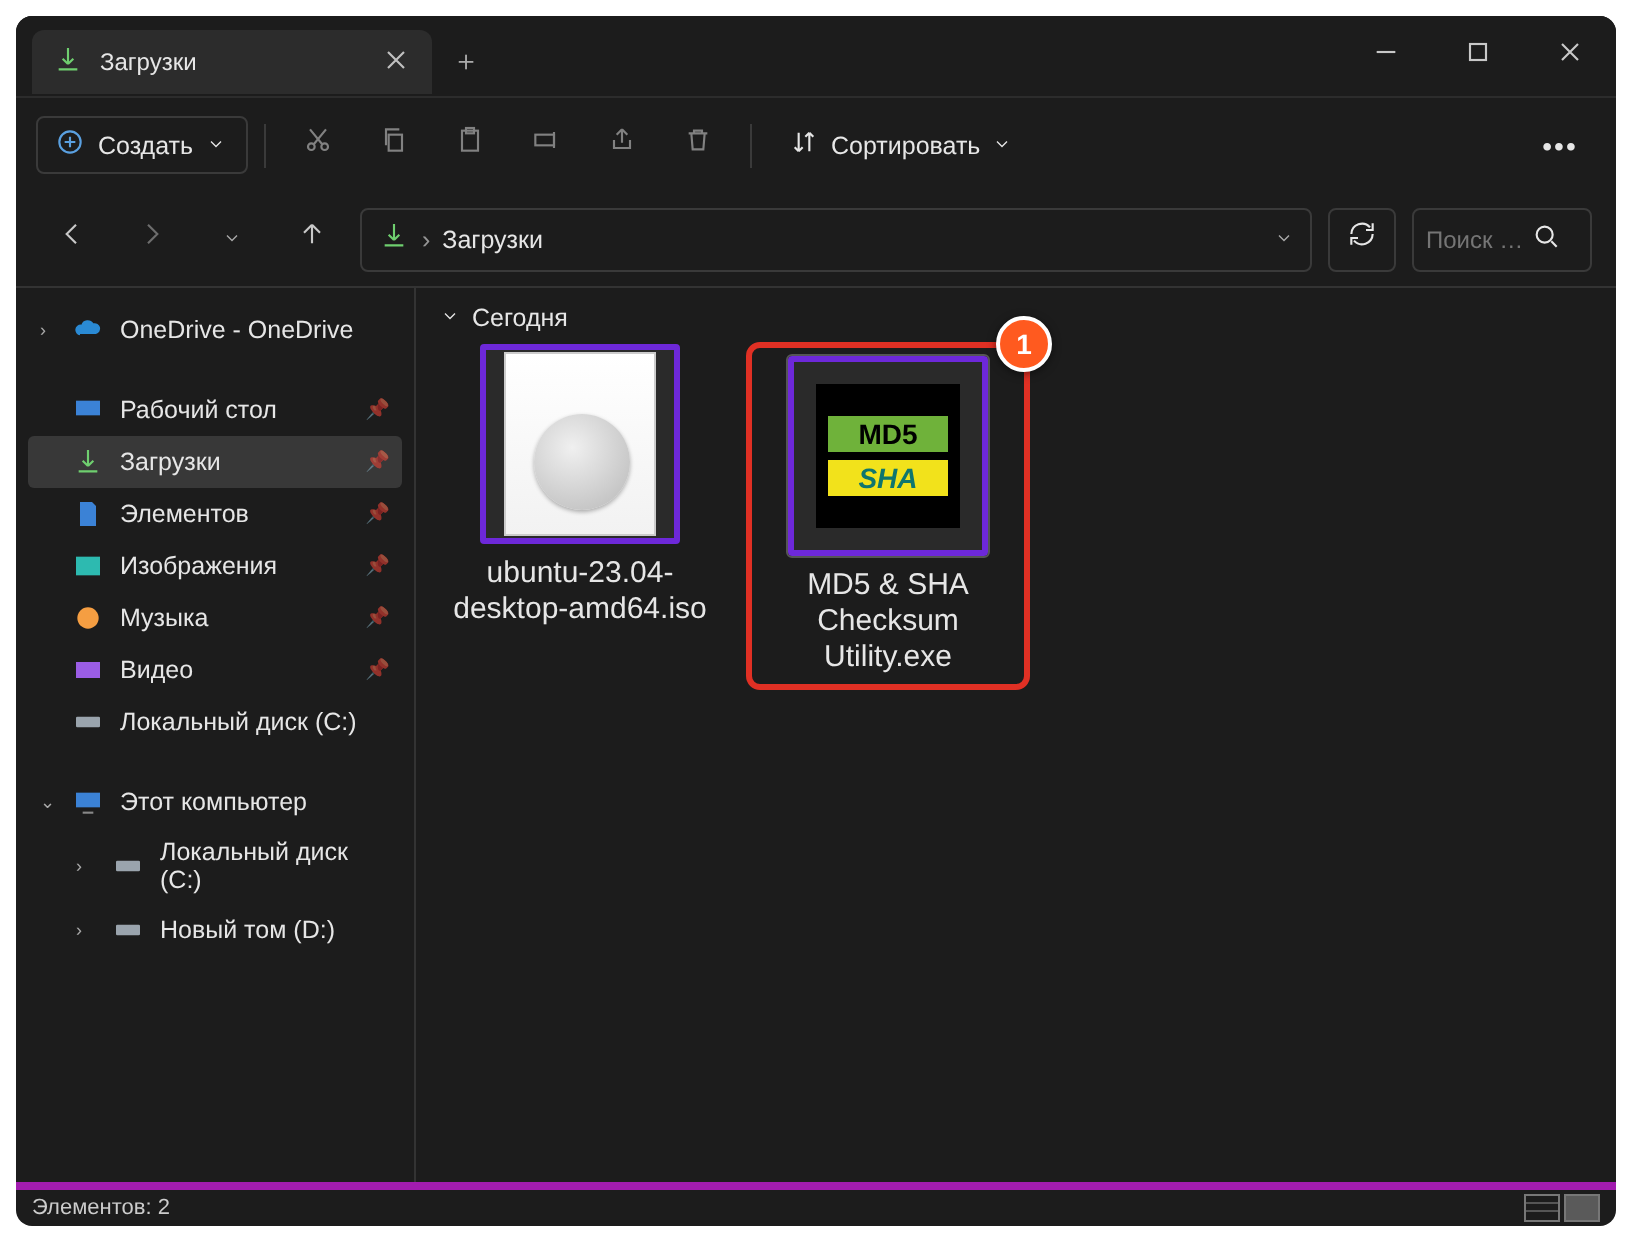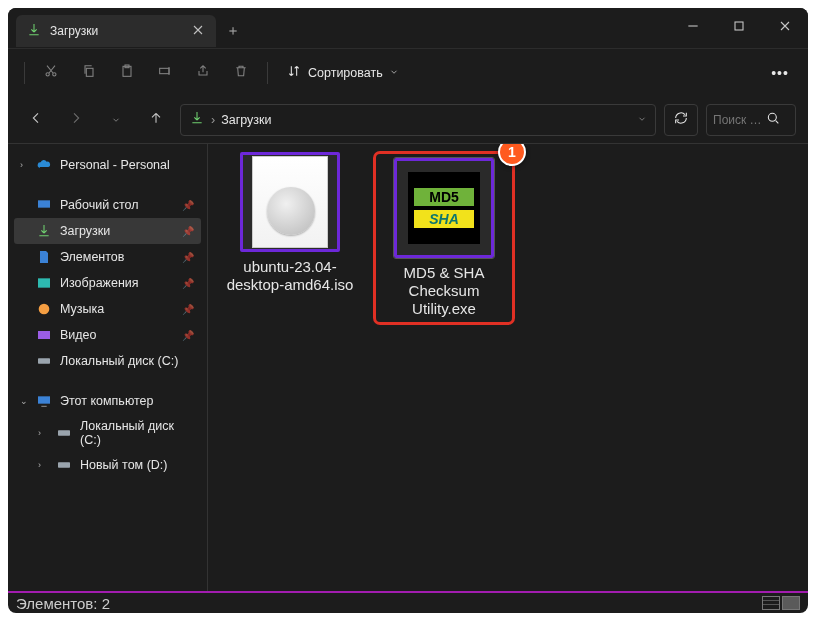--- a/index.html
+++ b/index.html
@@ -55,21 +55,21 @@
 .fname { font-size:15px; text-align:center; margin-top:6px; line-height:1.2; }
 
 
 .iso-thumb { width:76px; height:92px; background:linear-gradient(#fff,#f2f2f2); border:1px solid #ccc; position:relative; }
 .iso-thumb::after{content:""; position:absolute; top:30px; left:14px; width:48px; height:48px; border-radius:50%; background:radial-gradient(circle at 40% 35%, #f0f0f0, #b8b8b8); box-shadow:0 1px 2px rgba(0,0,0,.3);}
 .exe-thumb { background:#000; width:72px; height:72px; display:flex; flex-direction:column; justify-content:center; gap:4px; padding:8px 6px; }
 .md5 { background:#6fb23a; color:#000; font-weight:bold; text-align:center; font-size:14px; padding:1px 0; font-family:Arial;}
 .sha { background:#f2e21b; color:#0f766e; font-weight:bold; text-align:center; font-size:14px; padding:1px 0; font-family:Arial; font-style:italic;}
 
 
-.status { height:22px; border-top:2px solid #a21caf; display:flex; align-items:center; padding:0 8px; font-size:15px; color:#ccc; }
+.status { height:22px; border-top:4px solid #a21caf; display:flex; align-items:center; padding:0 8px; font-size:11px; color:#ccc; }
 .view-toggles { margin-left:auto; display:flex; gap:2px; }
 .vt { width:18px; height:14px; border:1px solid #777; display:flex; }
 
 
 .icon svg { width:16px; height:16px; stroke:#e6e6e6; fill:none; stroke-width:1.6; }
 .green { stroke:#6fcf6f; }
 .blue { fill:#3b82d6; stroke:none;}
 .onedrive { fill:#2a8ad4; stroke:none;}
 .teal { fill:#2dbab0; stroke:none;}
 .orange { fill:#f59e42; stroke:none;}
@@ -107,20 +107,30 @@
         </div>
       <div class="wctrl close">
           <span class="icon"><svg viewBox="0 0 24 24">
               <path d="M6 6l12 12M18 6L6 18"></path>
             </svg></span>
         </div>
     </div>
   </div>
 
   <div class="toolbar">
+    <div class="create-btn">
+      <span class="icon"><svg viewBox="0 0 24 24">
+            <circle cx="12" cy="12" r="8" stroke="#5aa0e0"></circle>
+            <path d="M12 8v8M8 12h8" stroke="#5aa0e0"></path>
+          </svg></span>
+      <span>Создать</span>
+      <span class="icon"><svg viewBox="0 0 24 24" style="width:10px;height:10px">
+            <path d="M6 9l6 6 6-6"></path>
+          </svg></span>
+    </div>
     <div class="tool-sep"></div>
     <div class="tool-ic">
         <span class="icon"><svg viewBox="0 0 24 24">
             <circle cx="7" cy="17" r="2.5"></circle>
             <circle cx="17" cy="17" r="2.5"></circle>
             <path d="M9 15L18 4M15 15L6 4"></path>
           </svg></span>
       </div>
     <div class="tool-ic">
         <span class="icon"><svg viewBox="0 0 24 24">
@@ -212,21 +222,21 @@
   <div class="body">
     <div class="sidebar">
       <div class="sb-group">
         <div class="sb-item">
           <span class="sb-chev">›</span>
           <span class="sb-ic icon">
               <svg viewBox="0 0 24 24">
                 <path class="onedrive" d="M6 16a4 4 0 0 1 1-8 5 5 0 0 1 9-1 4 4 0 0 1 2 8H6z"></path>
               </svg>
             </span>
-          <span>Personal - Personal</span>
+          <span>OneDrive - OneDrive</span>
         </div>
       </div>
       <div class="sb-group">
         <div class="sb-item">
           <span class="sb-ic icon">
               <svg viewBox="0 0 24 24">
                 <rect class="blue" x="3" y="5" width="18" height="11"></rect>
               </svg>
             </span>
           <span>Рабочий стол</span>
@@ -312,20 +322,26 @@
               <svg viewBox="0 0 24 24">
                 <rect class="disk" x="3" y="8" width="18" height="8" rx="1"></rect>
               </svg>
             </span>
           <span>Новый том (D:)</span>
         </div>
       </div>
     </div>
 
     <div class="content">
+      <div class="grp-hdr">
+        <span class="icon"><svg viewBox="0 0 24 24" style="width:10px;height:10px">
+              <path d="M6 9l6 6 6-6"></path>
+            </svg></span>
+        <span>Сегодня</span>
+      </div>
       <div class="items">
         <div class="item">
           <div class="thumb">
               <div class="iso-thumb"></div>
             </div>
           <div class="fname">ubuntu-23.04-desktop-amd64.iso</div>
         </div>
         <div class="item sel">
           <div class="badge">1</div>
           <div class="thumb">

